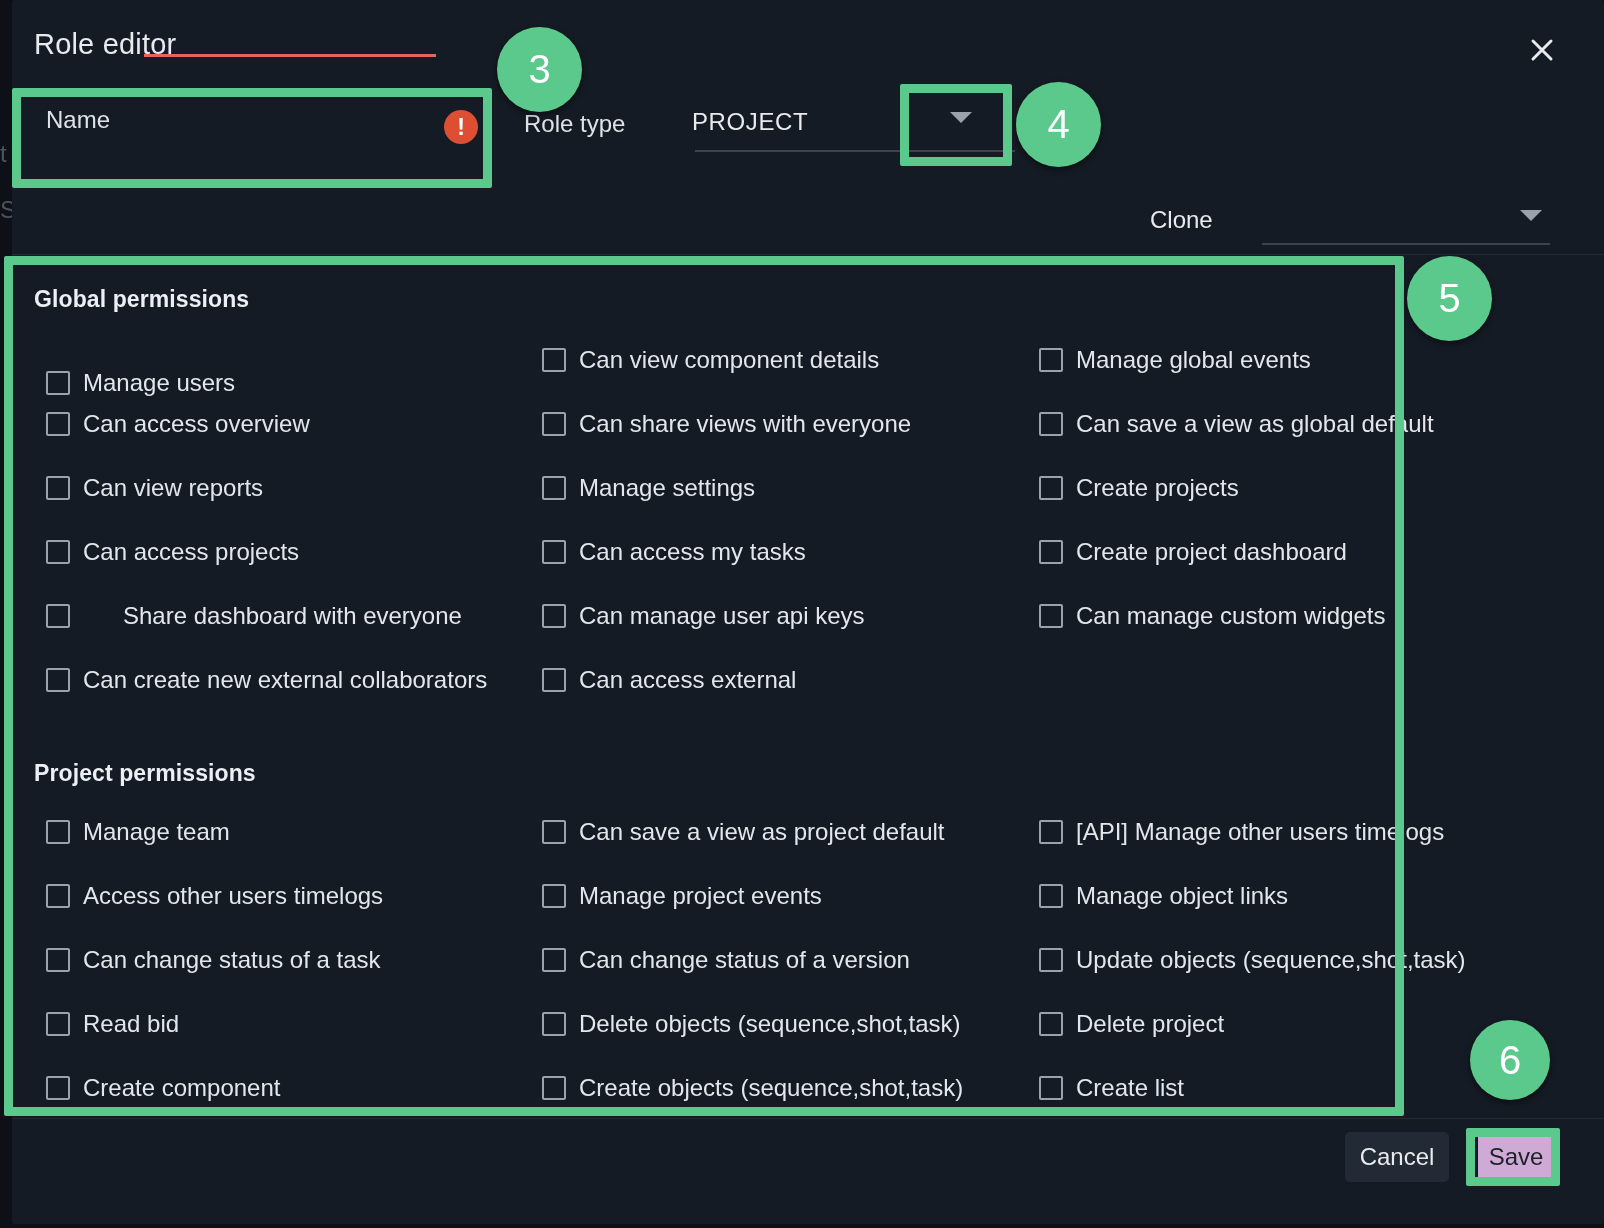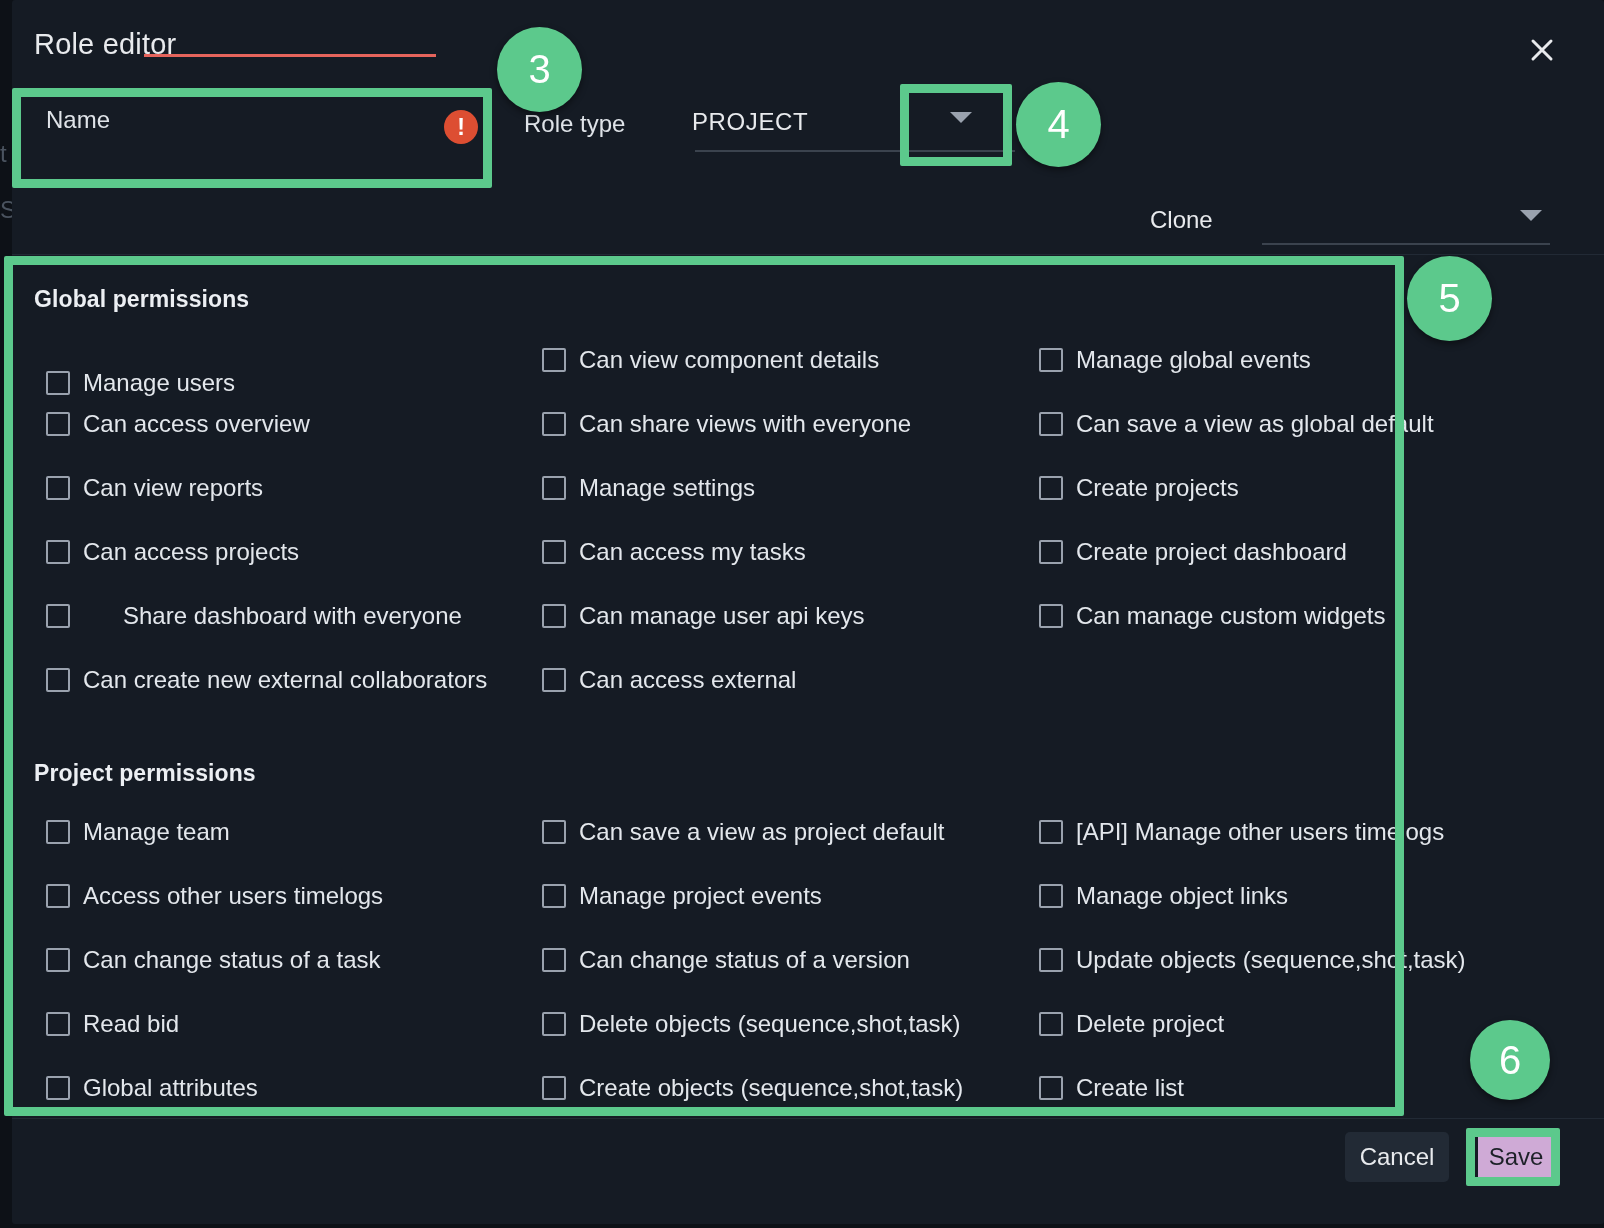--- a/index.html
+++ b/index.html
@@ -305,21 +305,21 @@
       <div class="perm-item" style="left:34px; top:690px;">
         <span class="cbox"></span>
         <span class="perm-label">Can change status of a task</span>
       </div>
       <div class="perm-item" style="left:34px; top:754px;align-items:center;">
         <span class="cbox"></span>
         <span class="perm-label">Read bid</span>
       </div>
       <div class="perm-item" style="left:34px; top:818px;">
         <span class="cbox"></span>
-        <span class="perm-label">Global attributes</span>
+        <span class="perm-label">Create component</span>
       </div>
 
       <div class="perm-item" style="left:530px; top:562px;">
         <span class="cbox"></span>
         <span class="perm-label">Can save a view as project default</span>
       </div>
       <div class="perm-item" style="left:530px; top:626px;">
         <span class="cbox"></span>
         <span class="perm-label">Manage project events</span>
       </div>

